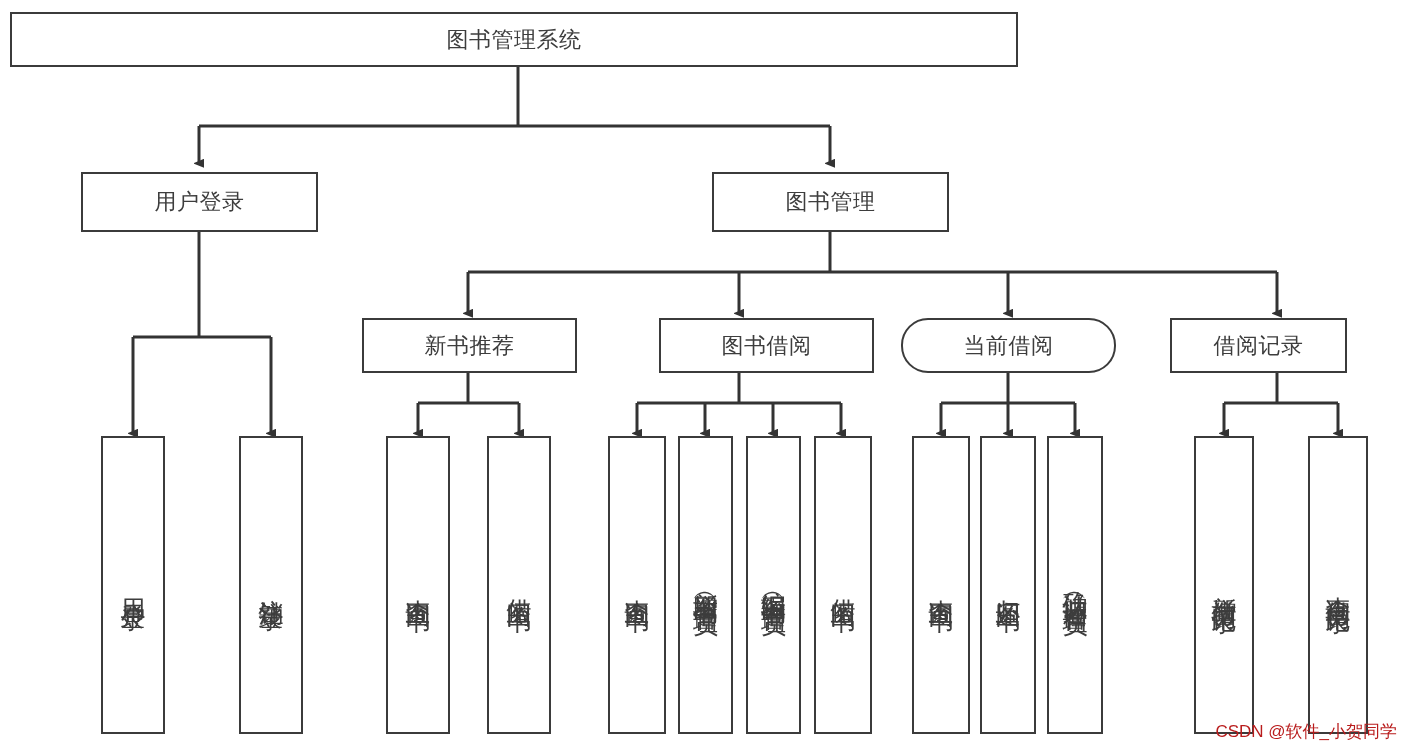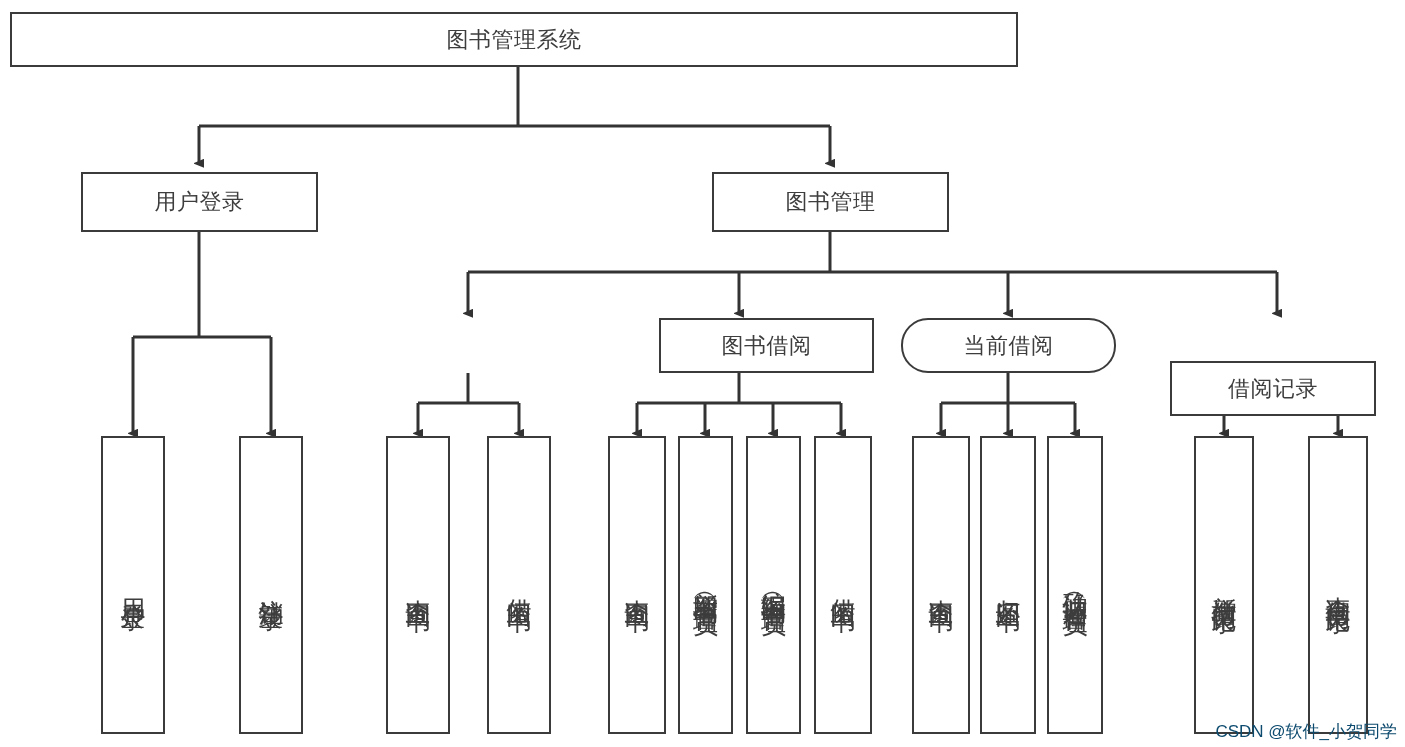--- a/index.html
+++ b/index.html
@@ -52,21 +52,21 @@
     font-size: 25px;
     letter-spacing: 3px;
     line-height: 1;
     white-space: nowrap;
   }
   .watermark {
     position: absolute;
     right: 8px;
     bottom: 4px;
     font-size: 17px;
-    color: #0c4a6e;
+    color: #b91c1c;
     z-index: 5;
     white-space: nowrap;
     font-family: "Liberation Sans", "DejaVu Sans", sans-serif;
   }
 </style>
 </head>
 <body>
 
 <div id="canvas">
 
@@ -124,27 +124,30 @@
     <span class="label">图书管理系统</span>
   </div>
 
   <div class="node horiz" style="left:81px; top:172px; width:237px; height:60px;">
     <span class="label">用户登录</span>
   </div>
   <div class="node horiz" style="left:712px; top:172px; width:237px; height:60px;">
     <span class="label">图书管理</span>
   </div>
 
+  <div class="node horiz" style="left:362px; top:318px; width:215px; height:55px;">
+    <span class="label">新书推荐</span>
+  </div>
   <div class="node horiz" style="left:632px; top:318px; width:215px; height:55px;margin-left:27px;">
     <span class="label">图书借阅</span>
   </div>
   <div class="node horiz" style="left:901px; top:318px; width:215px; height:55px;border-radius:27px;">
     <span class="label">当前借阅</span>
   </div>
-  <div class="node horiz" style="left:1170px; top:318px; width:206px; height:55px;margin-top:43px;">
+  <div class="node horiz" style="left:1170px; top:318px; width:177px; height:55px;">
     <span class="label">借阅记录</span>
   </div>
 
   <div class="node vert" style="left:101px; top:436px; width:64px; height:298px;">
     <span class="label">用户登录</span>
   </div>
   <div class="node vert" style="left:239px; top:436px; width:64px; height:298px;">
     <span class="label">注销登录</span>
   </div>
 

